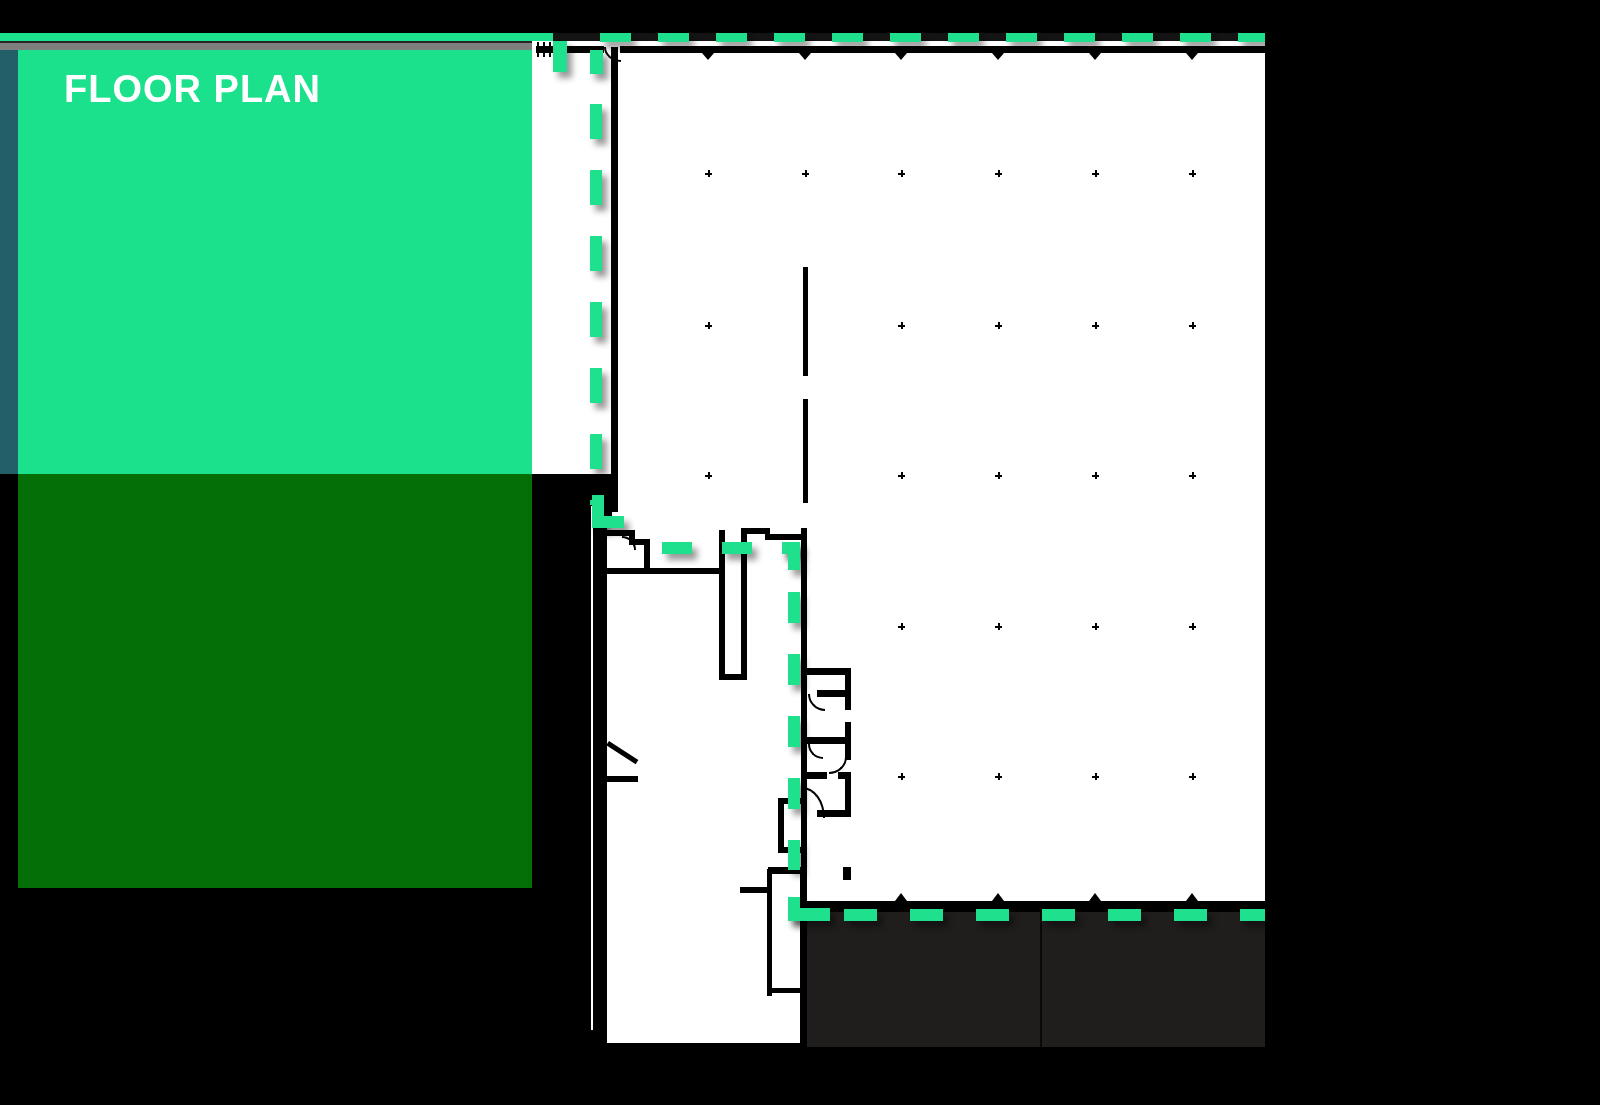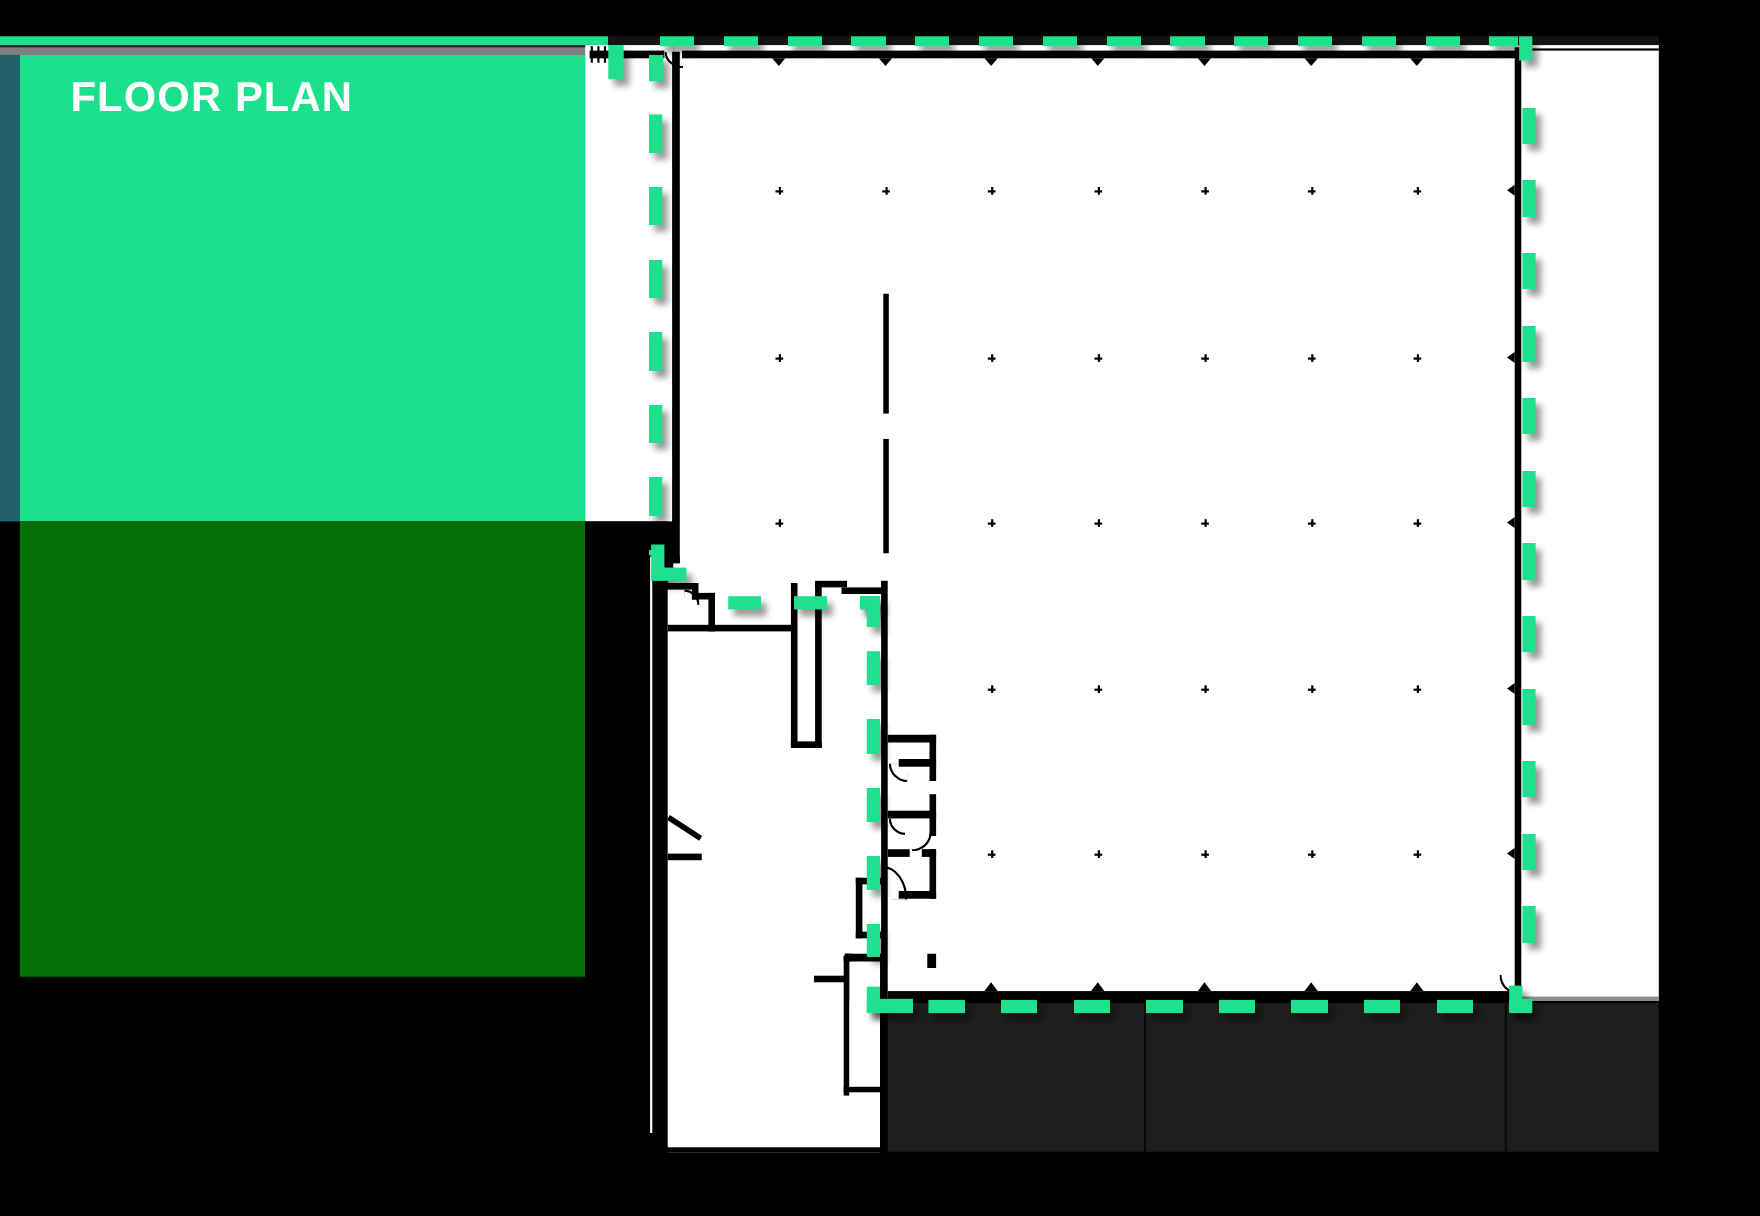--- a/index.html
+++ b/index.html
@@ -1,16 +1,16 @@
 <!DOCTYPE html>
 <html style="--background: #000000; --accent-green: #1EE08D; --box-green: #1BE08C; --box-dark-green: #036F06; --teal-edge: #226069; --gray-strip: #7F7F7F; --plan-white: #FFFFFF; --wall-black: #000000; --dock-charcoal: #201D1D; --top-bar-black: #141414;"><head>
 <meta charset="utf-8">
 <style>
   html,body{margin:0;padding:0;background:#000;}
-  #stage{position:relative;width:1508px;height:1105px;background:var(--background,#000);overflow:hidden;
+  #stage{position:relative;width:1265px;height:1105px;background:var(--background,#000);overflow:hidden;
          font-family:"Liberation Sans",sans-serif;}
   .a{position:absolute;display:block;}
   .w{position:absolute;display:block;background:var(--wall-black,#000);}
   .white{background:#fff;}
   .gdash{position:absolute;display:block;background:var(--accent-green,#1ee08d);
          filter:drop-shadow(5px 6px 3px rgba(0,0,0,.40));}
   .dline{position:absolute;display:block;filter:drop-shadow(5px 6px 3px rgba(0,0,0,.40));}
   .dot{position:absolute;width:7px;height:7px;
        background:linear-gradient(#000 0 0) center/7px 2px no-repeat,
                   linear-gradient(#000 0 0) center/2px 7px no-repeat;}

